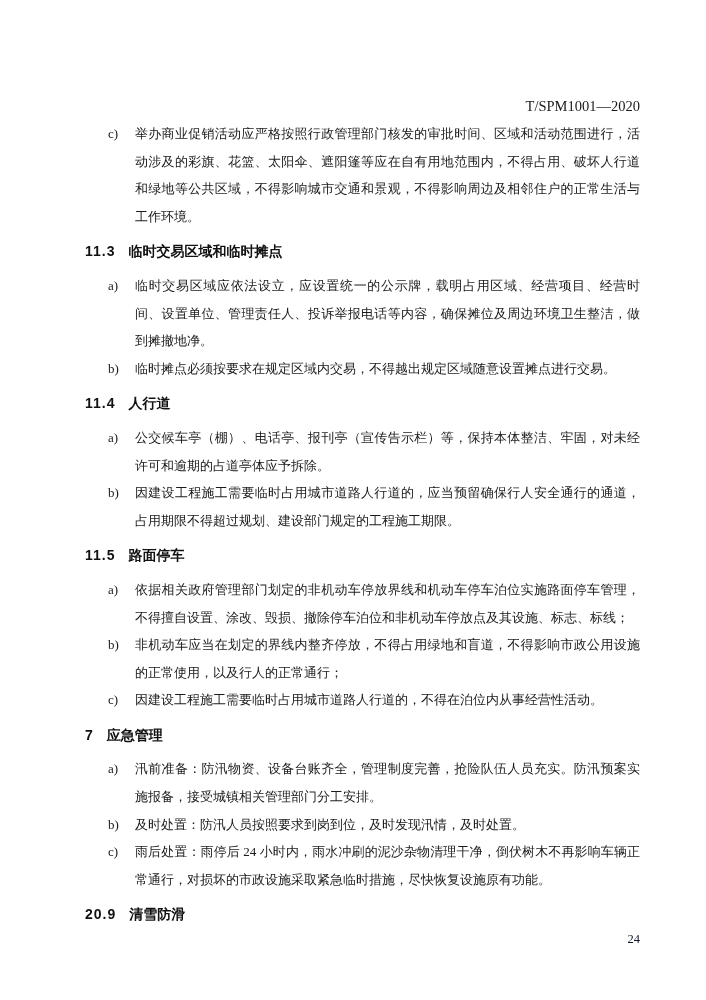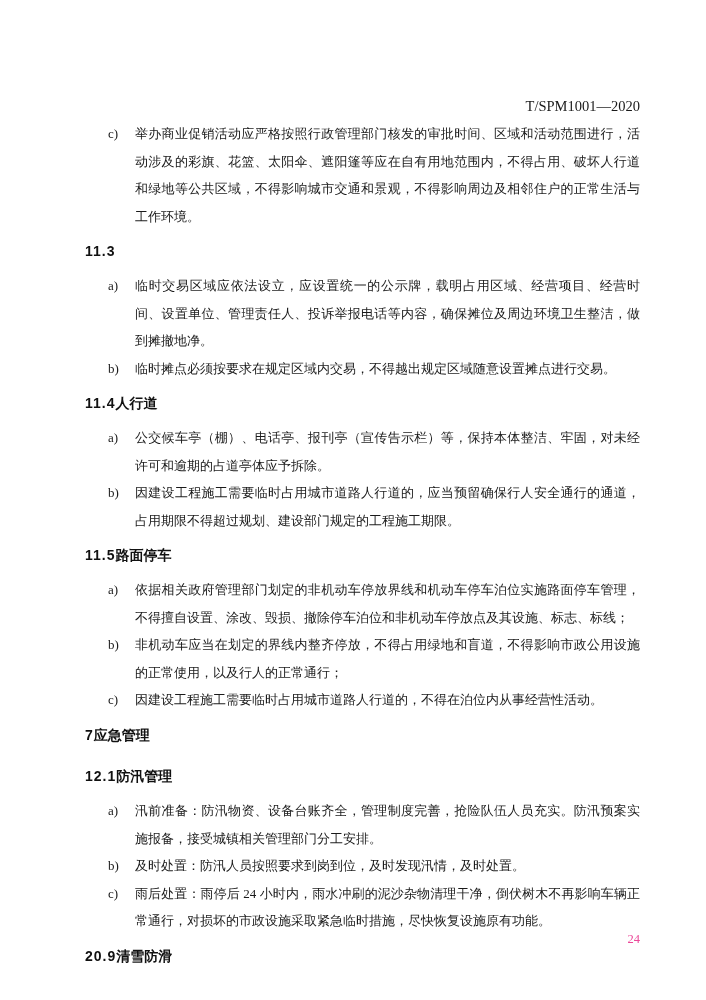--- a/index.html
+++ b/index.html
@@ -51,44 +51,46 @@
     display: flex;
     align-items: baseline;
     padding: 8px 0 6px 0;
     font-family: "Liberation Sans", sans-serif;
     font-weight: bold;
     font-size: 14px;
     line-height: 27.6px;
     color: #111111;
   }
   .h-num {
+    margin-right: 13px;
     letter-spacing: 1px;
   }
   .page-number {
     position: absolute;
     right: 66px;
     bottom: 53px;
     font-size: 12.5px;
     font-family: "Liberation Serif", serif;
-    color: #ec4899;
+    color: #0f172a;
   }
 </style>
 </head>
 <body>
 
 <div class="page">
   <div class="doc-header">T/SPM1001—2020</div>
 
   <div class="doc-content">
       <div class="list-item">
         <span class="li-label">c)</span>
         <span class="li-text">举办商业促销活动应严格按照行政管理部门核发的审批时间、区域和活动范围进行，活动涉及的彩旗、花篮、太阳伞、遮阳篷等应在自有用地范围内，不得占用、破坏人行道和绿地等公共区域，不得影响城市交通和景观，不得影响周边及相邻住户的正常生活与工作环境。</span>
       </div>
       <div class="heading">
         <span class="h-num">11.3</span>
+        <span class="h-title">临时交易区域和临时摊点</span>
       </div>
       <div class="list-item">
         <span class="li-label">a)</span>
         <span class="li-text">临时交易区域应依法设立，应设置统一的公示牌，载明占用区域、经营项目、经营时间、设置单位、管理责任人、投诉举报电话等内容，确保摊位及周边环境卫生整洁，做到摊撤地净。</span>
       </div>
       <div class="list-item">
         <span class="li-label">b)</span>
         <span class="li-text">临时摊点必须按要求在规定区域内交易，不得越出规定区域随意设置摊点进行交易。</span>
       </div>
       <div class="heading">
@@ -116,24 +118,20 @@
         <span class="li-text">非机动车应当在划定的界线内整齐停放，不得占用绿地和盲道，不得影响市政公用设施的正常使用，以及行人的正常通行；</span>
       </div>
       <div class="list-item">
         <span class="li-label">c)</span>
         <span class="li-text">因建设工程施工需要临时占用城市道路人行道的，不得在泊位内从事经营性活动。</span>
       </div>
       <div class="heading chapter">
         <span class="h-num">7</span>
         <span class="h-title">应急管理</span>
       </div>
-      <div class="heading">
-        <span class="h-num">12.1</span>
-        <span class="h-title">防汛管理</span>
-      </div>
       <div class="list-item">
         <span class="li-label">a)</span>
         <span class="li-text">汛前准备：防汛物资、设备台账齐全，管理制度完善，抢险队伍人员充实。防汛预案实施报备，接受城镇相关管理部门分工安排。</span>
       </div>
       <div class="list-item">
         <span class="li-label">b)</span>
         <span class="li-text">及时处置：防汛人员按照要求到岗到位，及时发现汛情，及时处置。</span>
       </div>
       <div class="list-item">
         <span class="li-label">c)</span>

